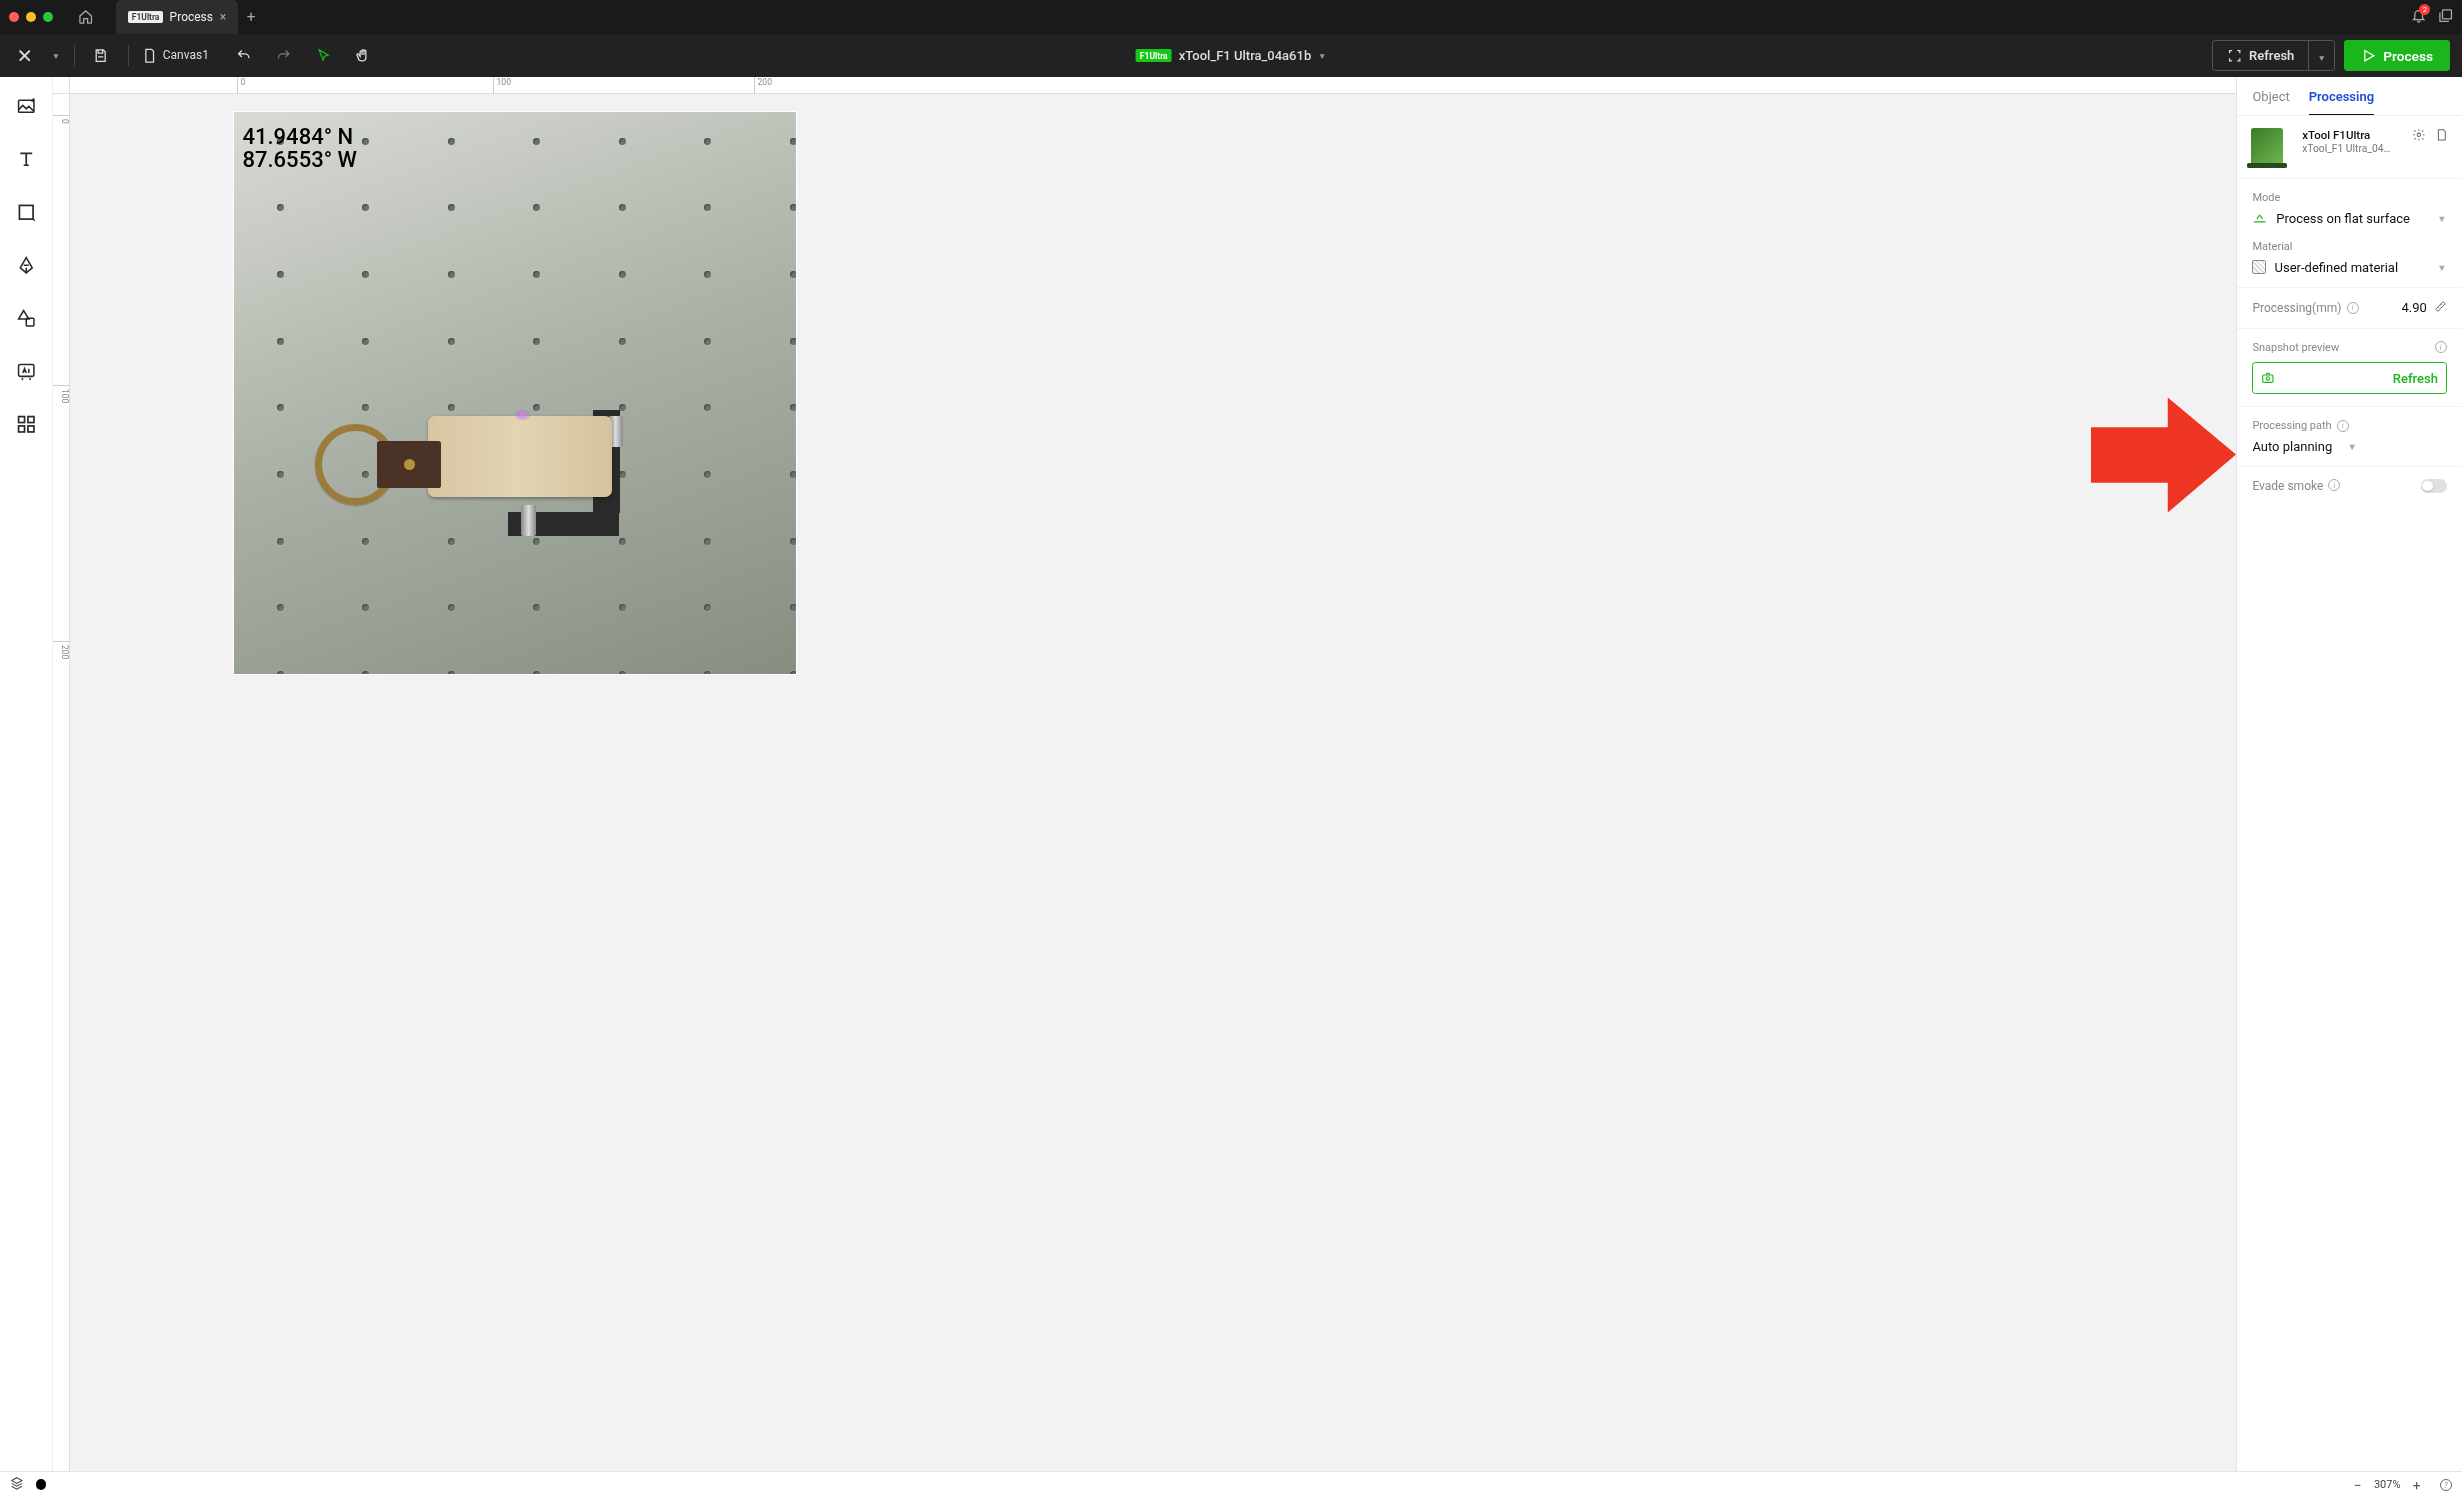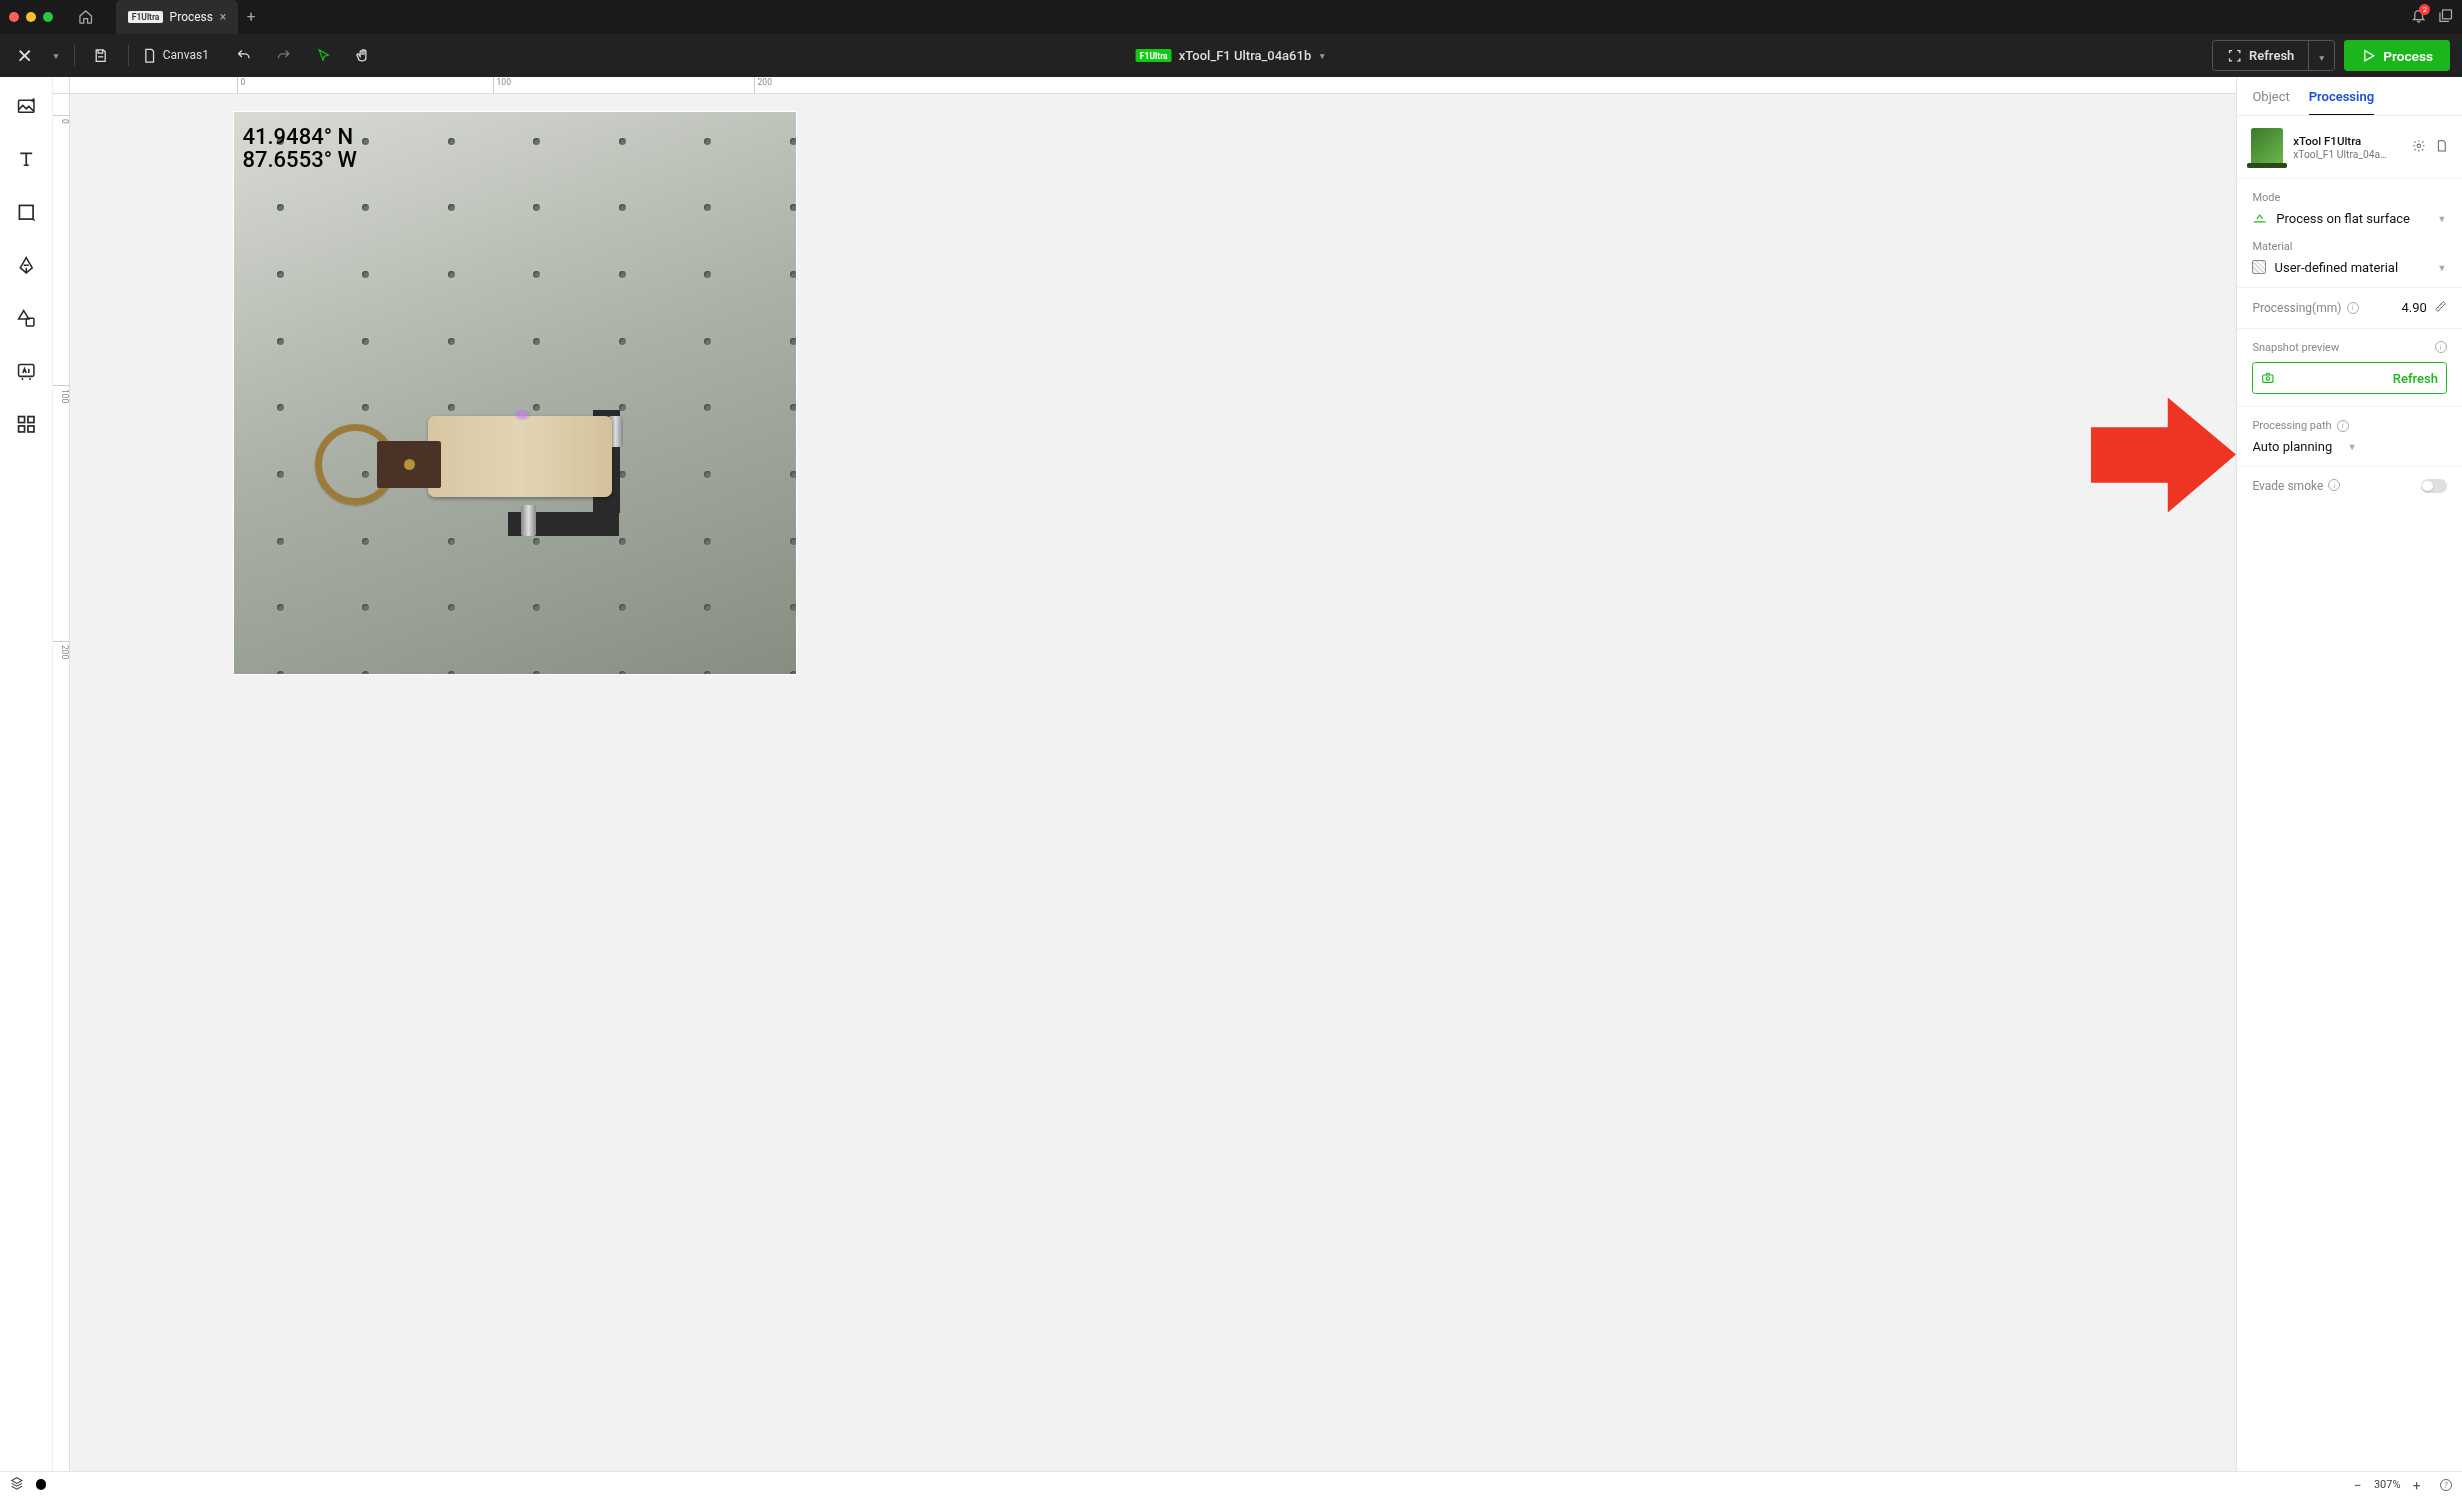--- a/index.html
+++ b/index.html
@@ -66,21 +66,21 @@
 .laser-dot { position: absolute; top: 298px; left: 280px; width: 17px; height: 10.3px; background: radial-gradient(circle, rgba(255,100,255,0.8), rgba(150,100,255,0.3), transparent); border-radius: 50%; }
 
 
 .red-arrow { position: absolute; top: 316px; right: 0px; width: 145px; height: 124px; z-index: 5; }
 
 
 .right-panel { width: 226px; background: #fff; border-left: 0.9px solid #e2e2e2; padding: 0; overflow-y: auto; }
 .rp-tabs { display: flex; gap: 19px; padding: 12px 15.4px 0; border-bottom: 0.9px solid #eee; }
 .rp-tab { font-size: 13px; color: #888; padding-bottom: 10.3px; cursor: pointer; }
 .rp-tab.active { color: #1d4ed8; font-weight: 600; border-bottom: 1.7px solid #111; }
-.device-row { display: flex; align-items: center; padding: 12px 13.7px; gap: 10px; border-bottom: 0.9px solid #f2f2f2; }
+.device-row { display: flex; padding: 12px 13.7px; gap: 19px; border-bottom: 0.9px solid #f2f2f2; }
 .device-thumb { width: 32.5px; height: 38px; background: linear-gradient(135deg, #3a7a2a, #6eb84e); border-radius: 2.6px; position: relative; }
 .device-thumb::after { content:''; position:absolute; bottom:-1.7px; left:-3.4px; right:-3.4px; height:5.1px; background:#2a4a1a; border-radius:1.7px; }
 .device-info { flex: 1; min-width: 0; }
 .device-info .dn { font-size: 11.5px; font-weight: 500; color: #111; }
 .device-info .dc { font-size: 10.3px; color: #777; white-space: nowrap; overflow: hidden; text-overflow: ellipsis; }
 .device-actions { display: flex; gap: 8.5px; color: #666; flex-shrink:0; }
 
 .section { padding: 12px 15.4px; border-bottom: 0.9px solid #f2f2f2; }
 .section-label { font-size: 11px; color: #888; margin-bottom: 6.8px; display: flex; align-items: center; gap: 5.1px; }
 .selector { display: flex; align-items: center; gap: 8.5px; font-size: 13px; color: #111; cursor: pointer; }

